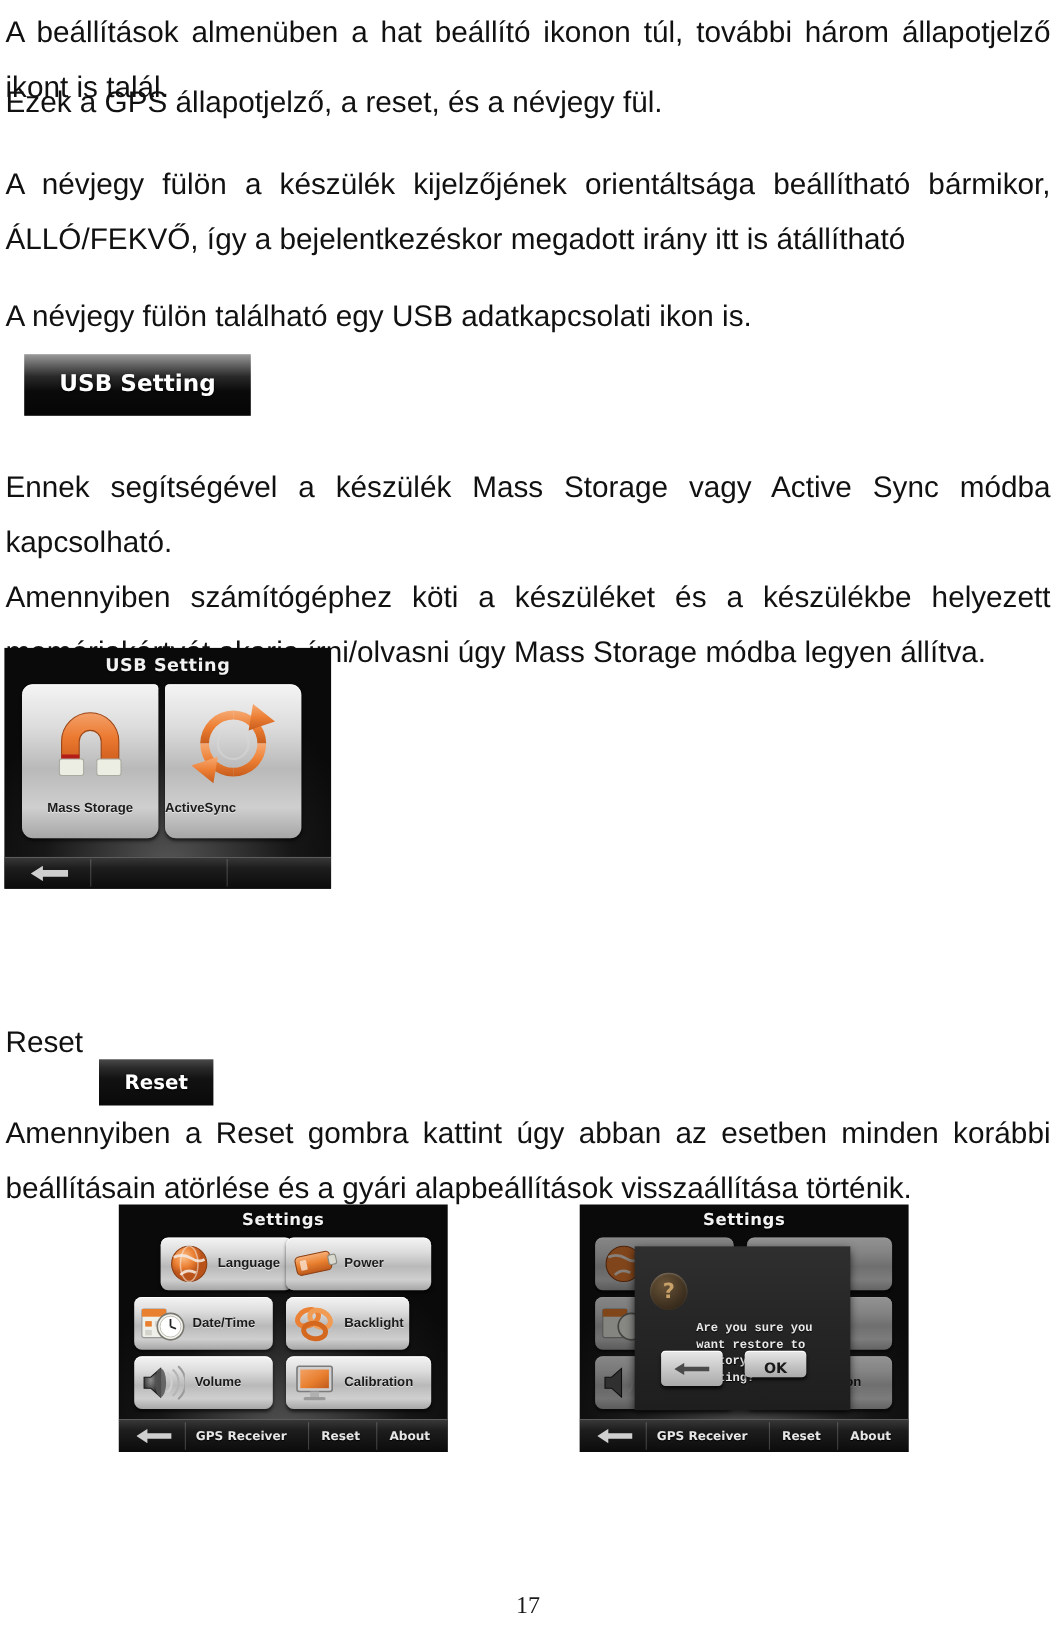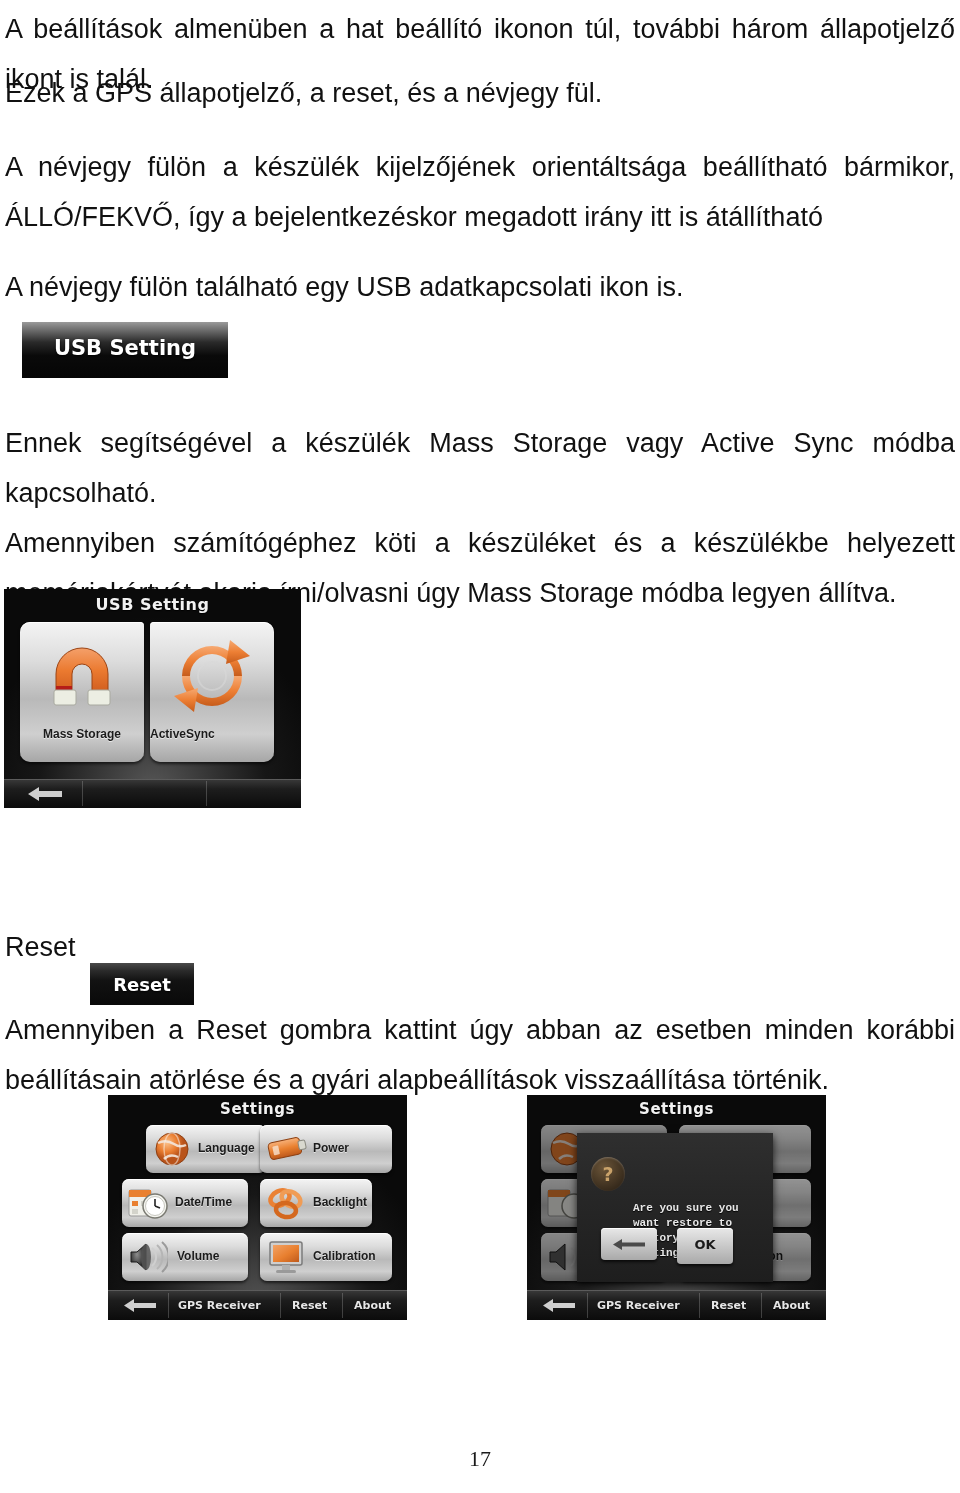--- a/index.html
+++ b/index.html
@@ -425,21 +425,21 @@
       <div class="qmark" style="left:14px; top:24px; width:34px; height:34px; font-size:19px; line-height:34px;">?</div>
 
       <div class="modal-text" style="left:56px; top:28px; width:130px;">Are you sure you want restore to factory defau setting?</div>
 
       <div class="modal-btn" style="left:24px; top:95px; width:56px; height:32px;">
         <svg class="back-arrow" style="left:12px; top:11px;" width="32" height="11" viewBox="0 0 32 11">
           <polygon points="0,5.5 9,0 9,3.5 32,3.5 32,7.5 9,7.5 9,11" fill="#4a4a4a"></polygon>
         </svg>
       </div>
 
-      <div class="modal-btn" style="left:100px; top:95px; width:56px; height:36px;">
+      <div class="modal-btn" style="left:100px; top:95px; width:56px; height:24px;">
         <div class="modal-btn-label" style="top:9px;">OK</div>
       </div>
     </div>
 
     <div class="shot-bottombar" style="height:30px;">
       <svg class="back-arrow" style="left:16px; top:9px;" width="32" height="13" viewBox="0 0 32 13">
         <polygon points="0,6.5 10,0 10,4 32,4 32,9 10,9 10,13" fill="#cfcfcf"></polygon>
       </svg>
       <div class="bar-sep" style="left:60px; top:3px; height:25px;"></div>
       <div class="bottombar-item" style="left:70px; top:9px; font-size:11px;">GPS Receiver</div>

